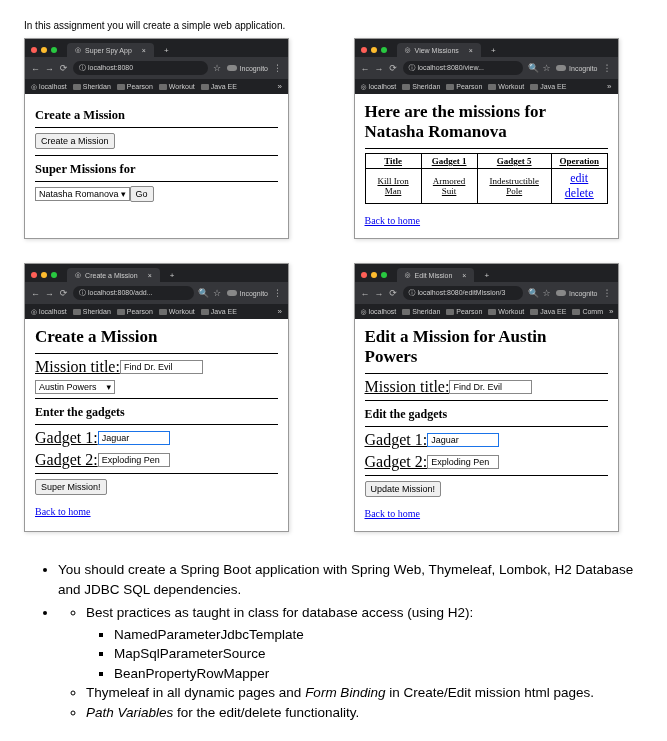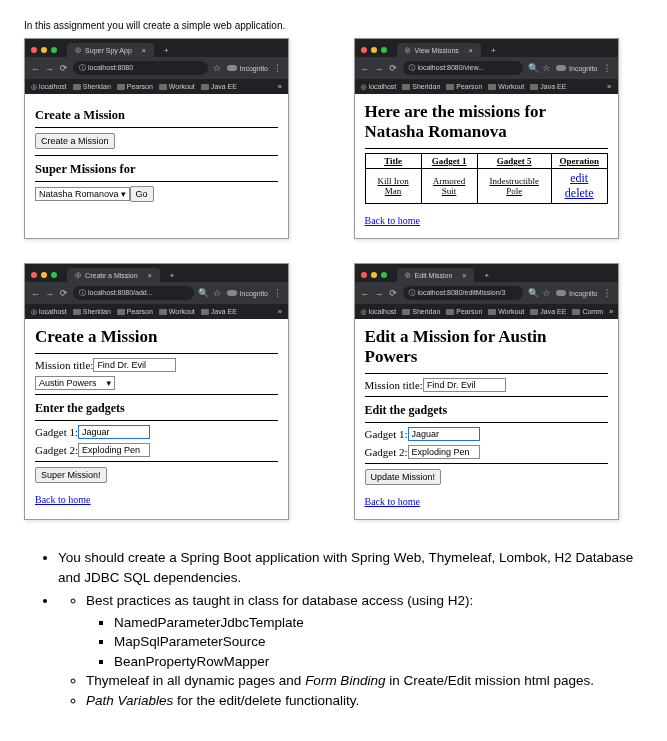--- a/index.html
+++ b/index.html
@@ -120,21 +120,21 @@
     }
     .sel, .inp {
       font-family: Arial, sans-serif;
       font-size: 9px;
       padding: 1px 3px;
       border: 1px solid #888;
       background: #fff;
     }
     .inp.blue { border: 1.5px solid #1a73e8; }
     .row { margin: 4px 0; display: flex; align-items: center; font-size: 10px; }
-    .lbl { font-size: 11px; }
+    .lbl { font-size: 16px; text-decoration: underline; }
     .link { color: #0000ee; text-decoration: underline; font-size: 10px; }
     table.mis {
       border-collapse: collapse;
       font-size: 9px;
       width: 100%;
       margin-top: 0;
       text-decoration: underline;
     }
     table.mis th, table.mis td {
       border: 1px solid #000;

